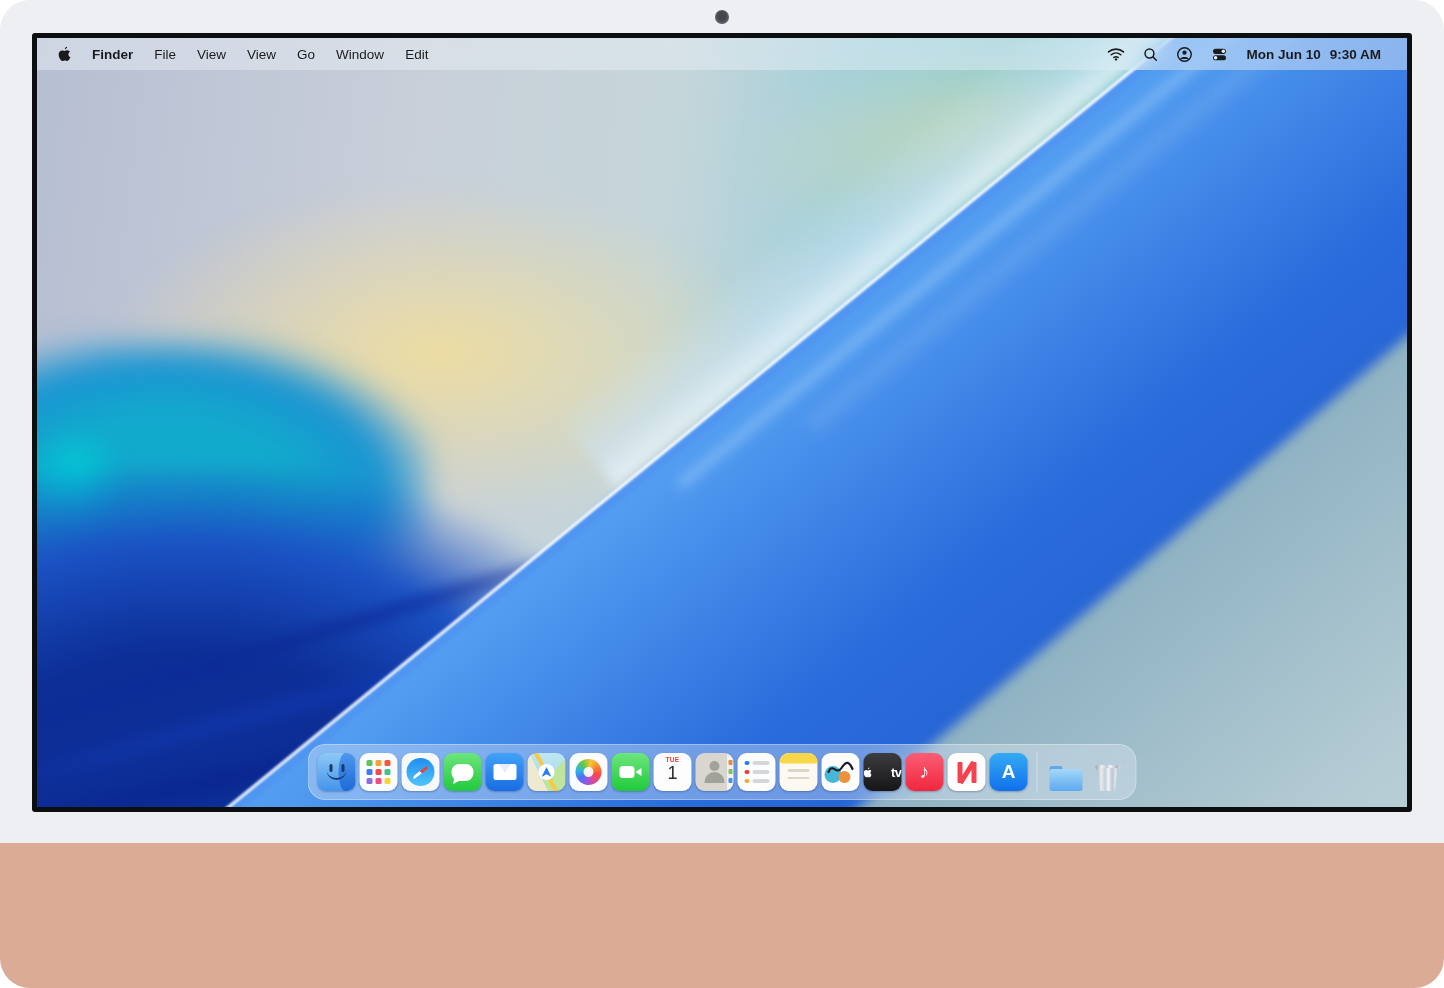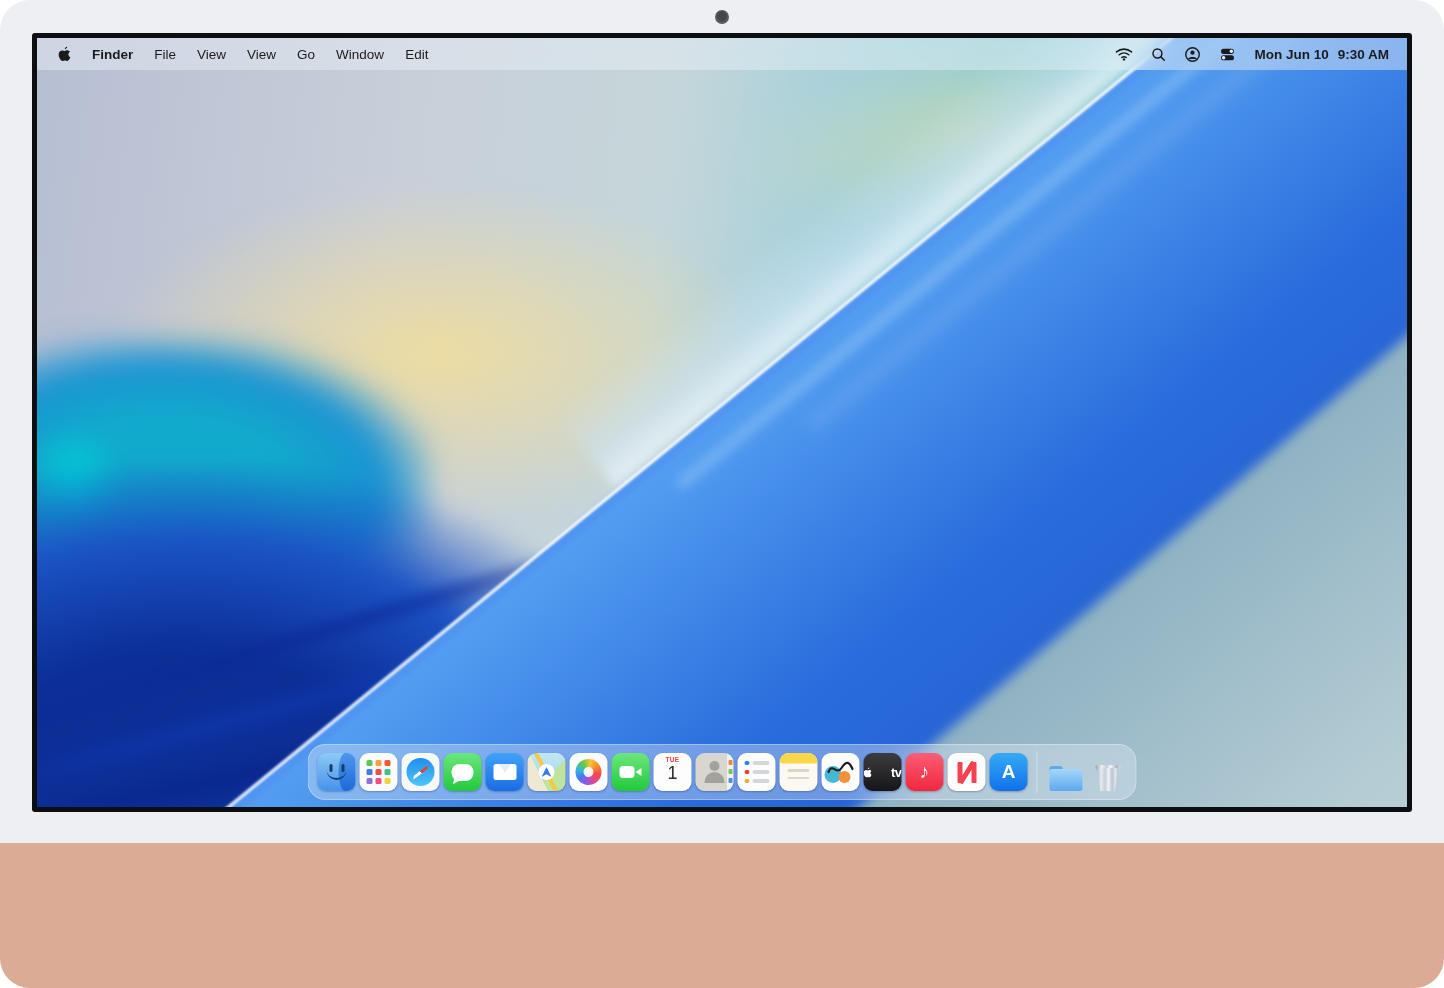--- a/index.html
+++ b/index.html
@@ -54,21 +54,21 @@
   .snow-fill{position:absolute;inset:-6px 0 0 0;
     background:linear-gradient(180deg,#8fb2c2 0%,#b5ccd4 26%,#ccdde2 58%,#dfeaec 100%);filter:blur(6px);}
 
   
   .menubar{position:absolute;left:0;top:0;right:0;height:32px;display:flex;align-items:center;
     background:rgba(235,242,248,.45);backdrop-filter:blur(14px);color:#1b1b1d;font-size:13.5px;z-index:5;}
   .mb-left{display:flex;align-items:center;gap:21px;padding-left:21px;}
   .mb-apple svg{display:block;}
   .mb-app{font-weight:700;}
   .mb-item{font-weight:400;}
-  .mb-right{margin-left:auto;display:flex;align-items:center;gap:18px;padding-right:18px;}
+  .mb-right{margin-left:auto;display:flex;align-items:center;gap:18px;padding-right:26px;}
   .mb-ic{display:flex;align-items:center;}
   .mb-clock{display:flex;align-items:center;gap:9px;font-weight:600;}
 
   
   .dock{position:absolute;left:50%;bottom:7px;transform:translateX(-50%);height:56px;
     display:flex;align-items:center;gap:4px;padding:0 9px;border-radius:18px;
     background:rgba(225,233,248,.38);border:1px solid rgba(255,255,255,.32);
     backdrop-filter:blur(20px);z-index:5;}
   .di{position:relative;width:38px;height:38px;border-radius:9px;flex:0 0 auto;overflow:hidden;
     box-shadow:0 1px 2px rgba(10,20,60,.28);}

